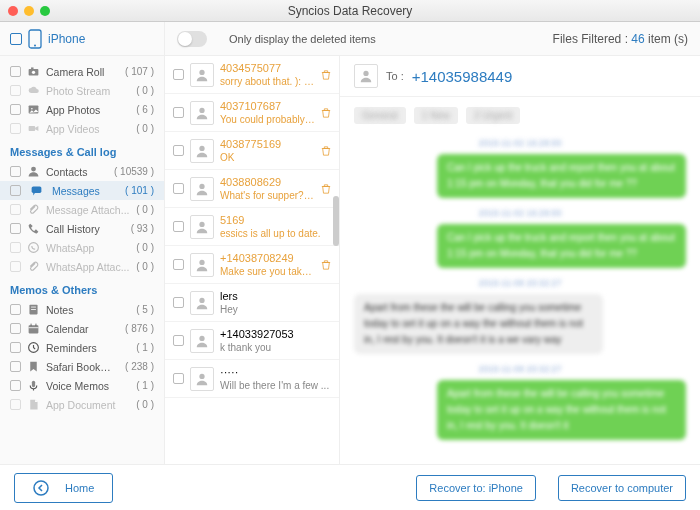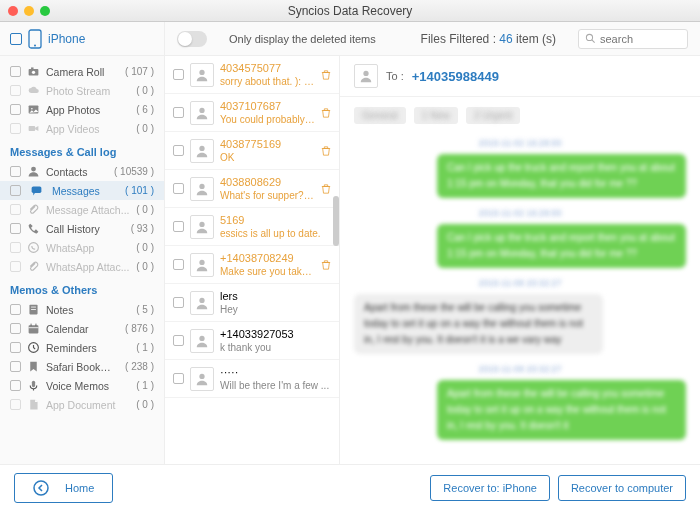--- a/index.html
+++ b/index.html
@@ -53,31 +53,31 @@
 .crow .pv.del { color:#e8a23d; }
 .crow .tr { width:10px; height:10px; flex-shrink:0; }
 .crow .tr svg { fill:#e8a23d; }
 .scrollhint { position:absolute; right:0; top:140px; width:6px; height:50px; background:#ccc; border-radius:3px; }
 
 .detail { flex:1; background:#fff; display:flex; flex-direction:column; }
 .tohdr { display:flex; align-items:center; gap:8px; padding:8px 14px; border-bottom:1px solid #f0f0f0; }
 .tohdr .av { width:24px; height:24px; border:1px solid #ddd; border-radius:2px; display:flex; align-items:center; justify-content:center; }
 .tohdr .av svg { width:14px; height:14px; fill:#bbb; }
 .tolabel { color:#666; font-size:11px; }
-.tonum { color:#2d7cc0; font-size:13px;font-weight:bold; }
+.tonum { color:#2d7cc0; font-size:15px; }
 .msgs { flex:1; padding:10px 14px; overflow:hidden; }
 .chipsrow { display:flex; gap:8px; margin-bottom:14px; }
 .chip { background:#eee; color:transparent; text-shadow:0 0 5px rgba(120,120,120,.6); border-radius:3px; padding:3px 8px; font-size:10px; }
 .ts { text-align:center; font-size:9px; margin:10px 0 6px; color:transparent; text-shadow:0 0 4px rgba(100,140,200,.7); }
 .bubble { border-radius:6px; padding:6px 10px; font-size:10px; max-width:75%; margin:4px 0; filter:blur(2px); }
 .bubble.out { background:#6fd154; margin-left:auto; color:#fff; }
 .bubble.in { background:#eee; color:#333; }
 .btwo { line-height:1.6; }
 
-.footer { height:46px; border-top:1px solid #eee; background:#fff; display:flex; align-items:center; padding:0 14px; gap:8px; }
+.footer { height:46px; border-top:1px solid #eee; background:#fff; display:flex; align-items:center; padding:0 14px; gap:22px; }
 .homebtn { display:flex; align-items:center; gap:16px; border:1px solid #2d7cc0; color:#2d7cc0; border-radius:3px; padding:6px 18px; font-size:11px; cursor:pointer; }
 .homebtn svg { width:16px; height:16px; }
 .fspacer { flex:1; }
 .actbtn { border:1px solid #2d7cc0; color:#2d7cc0; border-radius:3px; padding:6px 12px; font-size:11px; cursor:pointer; background:#fff; }
 
 .icfill { fill:#888; } .icfillb { fill:#2d7cc0; } .icdis { fill:#ccc; }
 </style>
 </head>
 <body>
 
@@ -99,27 +99,20 @@
       </svg>
     <span>iPhone</span>
   </div>
   <div class="filterarea">
     <div class="toggle"></div>
     <span class="filterlabel">Only display the deleted items</span>
     <span class="spacer"></span>
     <span class="filtered">
       <span>Files Filtered : </span><b>46</b><span> item (s)</span>
     </span>
-    <div class="searchwrap">
-      <svg viewBox="0 0 16 16">
-          <circle cx="6.5" cy="6.5" r="4.5" fill="none" stroke="#aaa" stroke-width="1.5"></circle>
-          <line x1="10" y1="10" x2="14" y2="14" stroke="#aaa" stroke-width="1.5"></line>
-        </svg>
-      <input placeholder="search" style="">
-    </div>
   </div>
 </div>
 
 <div class="main">
   <div class="sidebar" id="sidebar">
       <div class="srow">
         <span class="cb"></span>
         <span style="display:flex">
           <svg class="ic icfill" viewBox="0 0 16 16" style="color: inherit; fill: rgb(136, 136, 136);">
             <rect x="2" y="5" width="12" height="8" rx="1"></rect>

